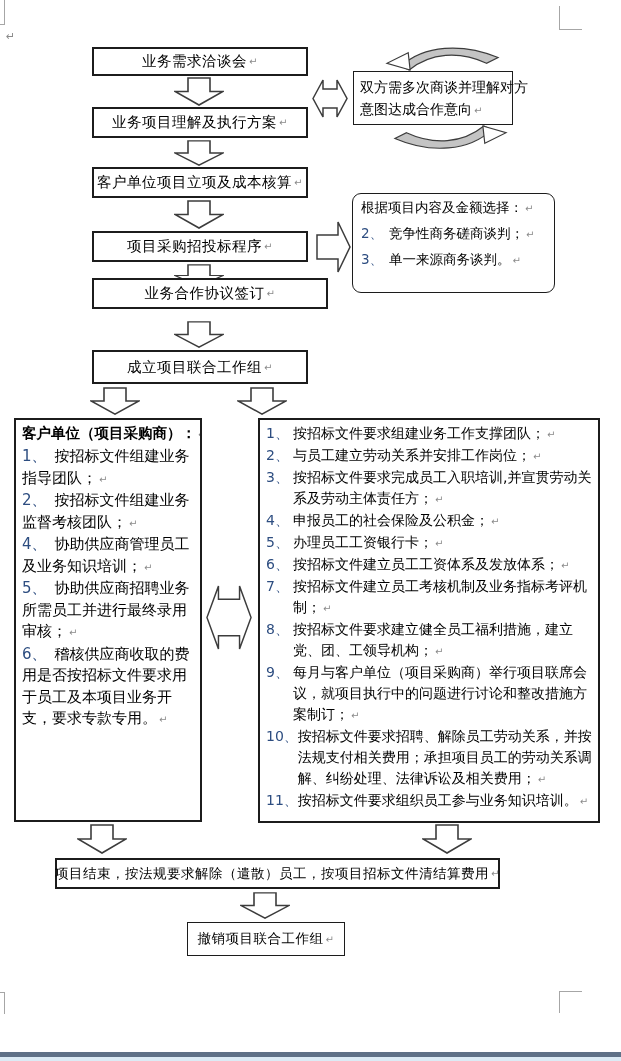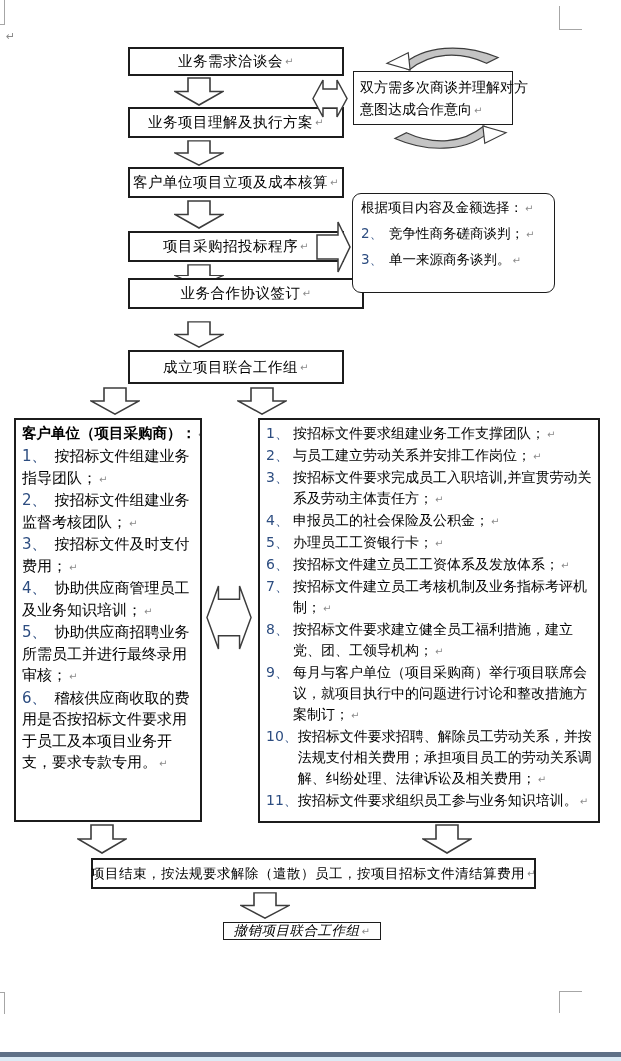--- a/index.html
+++ b/index.html
@@ -2,21 +2,21 @@
 <html><head>
 <meta charset="utf-8">
 <style>
   html,body{margin:0;padding:0;background:#fff;}
   .page{position:relative;width:621px;height:1061px;background:#ffffff;overflow:hidden;
         font-family:"DejaVu Sans","Liberation Sans",sans-serif;color:#000;}
   .abs{position:absolute;}
   
   .fbox{position:absolute;box-sizing:border-box;background:#fff;border:2px solid #1c1c1c;
         display:flex;align-items:center;justify-content:center;text-align:right;
-        font-size:14.5px;letter-spacing:.5px;white-space:nowrap;margin-left:36px;}
+        font-size:14.5px;letter-spacing:.5px;white-space:nowrap;}
   .sbox{position:absolute;box-sizing:border-box;background:#fff;border:1.5px solid #1c1c1c;}
   .pm{color:#8a8a8a;font-size:10px;margin-left:2px;font-weight:normal;}
   
   .bigbox{position:absolute;box-sizing:border-box;background:#fff;border:2px solid #1c1c1c;
           padding:2px 6px;overflow:hidden;}
   .bigtitle{font-weight:bold;font-size:14.5px;line-height:22px;margin:0;white-space:nowrap;}
   .litem{margin:0;font-size:15px;line-height:21.5px;}
   .litem .num{color:#2d4d80;margin-right:8px;}
   .ritem{display:flex;margin:0;font-size:14px;line-height:21px;}
   .ritem .num{color:#2d4d80;min-width:27px;flex:none;}
@@ -131,21 +131,20 @@
   <div class="sbox" style="left:352px;top:193px;width:203px;height:100px;padding:1px 8px;border-radius:9px;">
     <p class="copt"><span>根据项目内容及金额选择：</span><span class="pm">↵</span></p>
     <p class="copt"><span class="num">2、</span><span>竞争性商务磋商谈判；</span><span class="pm">↵</span></p>
     <p class="copt"><span class="num">3、</span><span>单一来源商务谈判。</span><span class="pm">↵</span></p>
   </div>
 
   <div class="bigbox" style="left:14px;top:418px;width:188px;height:404px;">
     <p class="bigtitle"><span>客户单位（项目采购商）：</span><span class="pm">↵</span></p>
     <p class="litem"><span class="num">1、</span><span>按招标文件组建业务指导团队；</span><span class="pm">↵</span></p>
     <p class="litem"><span class="num">2、</span><span>按招标文件组建业务监督考核团队；</span><span class="pm">↵</span></p>
-    <p class="litem"><span class="num">3、</span><span>按招标文件及时支付费用；</span><span class="pm">↵</span></p>
     <p class="litem"><span class="num">4、</span><span>协助供应商管理员工及业务知识培训；</span><span class="pm">↵</span></p>
     <p class="litem"><span class="num">5、</span><span>协助供应商招聘业务所需员工并进行最终录用审核；</span><span class="pm">↵</span></p>
     <p class="litem"><span class="num">6、</span><span>稽核供应商收取的费用是否按招标文件要求用于员工及本项目业务开支，要求专款专用。</span><span class="pm">↵</span></p>
   </div>
 
   <svg class="abs" style="left:206px;top:578px;" width="46" height="79" viewBox="0 0 48 78" preserveAspectRatio="none">
     <path d="M1 39 L13 8 L13 21 L35 21 L35 8 L47 39 L35 70 L35 57 L13 57 L13 70 Z" fill="#ffffff" stroke="#3c3c3c" stroke-width="1.5"></path>
   </svg>
 
   <div class="bigbox" style="left:258px;top:418px;width:342px;height:405px;padding-top:3px;">
@@ -204,21 +203,21 @@
 
   <div class="fbox" style="left:55px;top:858px;width:445px;height:31px;font-size:13.5px;">
     <span>项目结束，按法规要求解除（遣散）员工，按项目招标文件清结算费用</span>
       <span class="pm">↵</span>
   </div>
 
   <svg class="abs" style="left:240px;top:892px;" width="50" height="27" viewBox="0 0 50 30" preserveAspectRatio="none">
     <path d="M14 1 H36 V15 H49 L25 29 L1 15 H14 Z" fill="#ffffff" stroke="#3c3c3c" stroke-width="1.6"></path>
   </svg>
 
-  <div class="fbox" style="left:187px;top:922px;width:158px;height:18px;font-size:13.5px;border-width:1.5px;font-style:italic;">
+  <div class="fbox" style="left:187px;top:922px;width:158px;height:34px;font-size:13.5px;border-width:1.5px;">
     <span>撤销项目联合工作组</span>
       <span class="pm">↵</span>
   </div>
 
   <div class="bar-dark"></div>
   <div class="bar-light"></div>
 
 </div>
 
 </body></html>

